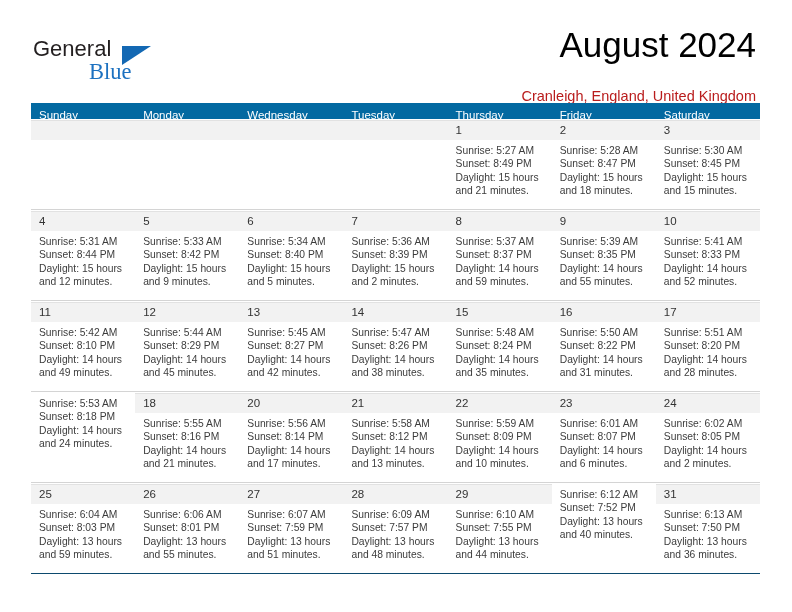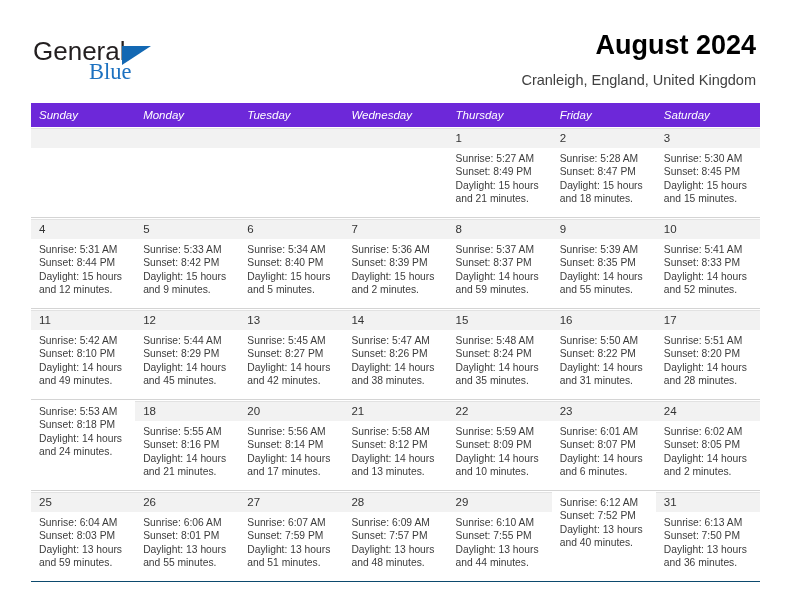--- a/index.html
+++ b/index.html
@@ -33,21 +33,21 @@
     position: absolute;
     left: 33px;
     top: 36px;
     width: 220px;
     height: 50px;
   }
   .logo-general {
     position: absolute;
     left: 0;
     top: 0;
-    font-size: 26px;
+    font-size: 22px;
     color: #231f20;
     letter-spacing: 0px;
     font-family: "Liberation Sans", sans-serif;
   }
   .logo-blue {
     position: absolute;
     left: 56px;
     top: 23px;
     font-size: 22.5px;
     color: #1c71c0;
@@ -62,46 +62,45 @@
     border-left: 29px solid #1368b3;
     border-bottom: 19px solid transparent;
   }
   .title-block {
     position: absolute;
     right: 36px;
     top: 28px;
     text-align: right;
   }
   .cal-title {
-    font-size: 27px;
+    font-size: 35px;
     color: #000000;
     line-height: 34px;
-    font-weight: bold;
+    font-weight: normal;
     white-space: nowrap;
   }
   .cal-location {
     font-size: 14.5px;
-    color: #404040;
+    color: #b91c1c;
     line-height: 20px;
-    margin-top: 8px;
+    margin-top: 24px;
     white-space: nowrap;
   }
 
   
   .calendar {
     position: absolute;
     left: 31px;
     top: 103px;
     width: 729px;
   }
   .weekdays {
     display: flex;
-    background: #6d28d9;
-    height: 24px;
-    font-style: italic;
+    background: #0369a1;
+    height: 16px;
   }
   .weekday {
     flex: 1 1 0;
     color: #ffffff;
     font-size: 11.5px;
     line-height: 24px;
     padding-left: 8px;
     box-sizing: border-box;
     white-space: nowrap;
   }
@@ -165,22 +164,22 @@
       <div class="cal-location">Cranleigh, England, United Kingdom</div>
     </div>
 
   </div>
 
   <div class="calendar">
 
     <div class="weekdays">
       <div class="weekday">Sunday</div>
       <div class="weekday">Monday</div>
+      <div class="weekday">Wednesday</div>
       <div class="weekday">Tuesday</div>
-      <div class="weekday">Wednesday</div>
       <div class="weekday">Thursday</div>
       <div class="weekday">Friday</div>
       <div class="weekday">Saturday</div>
     </div>
 
     <div class="week">
       <div class="day empty">
         <div class="daynum-band">
             <span class="daynum"></span>
           </div>

